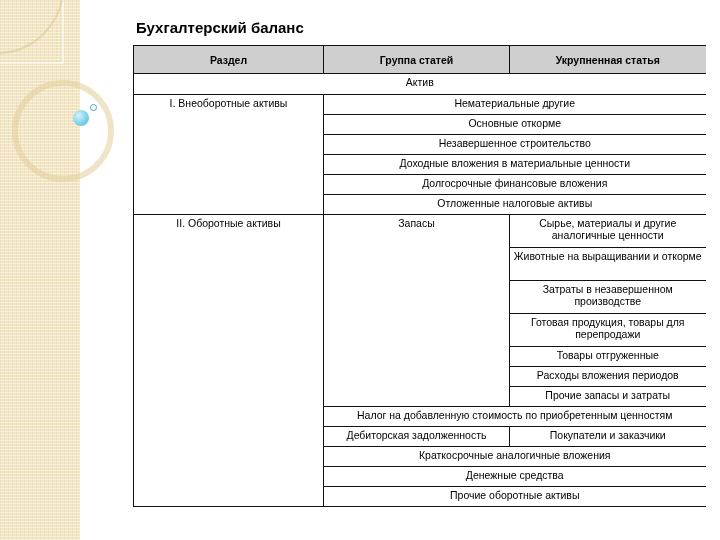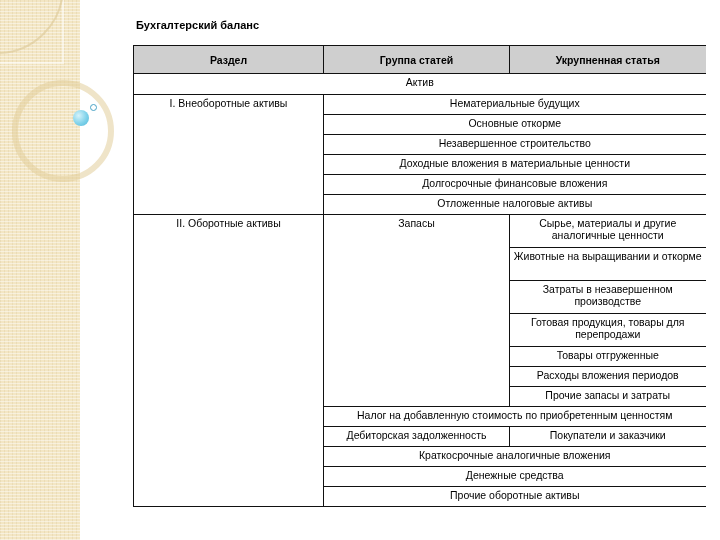--- a/index.html
+++ b/index.html
@@ -32,21 +32,21 @@
     .bubble-big {
       position: absolute; left: 73px; top: 110px; width: 16px; height: 16px; border-radius: 50%;
       background: radial-gradient(circle at 35% 35%, #d6f3fb 0%, #7fd2ea 55%, #4fb6d8 100%);
     }
     .bubble-small {
       position: absolute; left: 90px; top: 104px; width: 5px; height: 5px; border-radius: 50%;
       border: 1.5px solid #4aa3c6; background: #fff;
     }
     .title {
       position: absolute; left: 136px; top: 19px;
-      font-size: 11px; font-weight: bold;
+      font-size: 15px; font-weight: bold;
     }
     table.balance {
       position: absolute; left: 133px; top: 45px;
       border-collapse: collapse; font-size: 10.5px;
       table-layout: fixed;
     }
     table.balance td, table.balance th {
       border: 1.4px solid #111;
       padding: 2px 3px; vertical-align: top; line-height: 12px;
       text-align: center; font-weight: normal;
@@ -84,21 +84,21 @@
     <th>Раздел</th>
     <th>Группа статей</th>
     <th class="right-open">Укрупненная статья</th>
   </tr>
   <tr class="active-row">
     <td colspan="3" class="right-open">Актив</td>
   </tr>
 
   <tr class="r20">
     <td rowspan="6">I. Внеоборотные активы</td>
-    <td colspan="2" class="right-open">Нематериальные будущих</td>
+    <td colspan="2" class="right-open">Нематериальные другие</td>
   </tr>
   <tr class="r20">
     <td colspan="2" class="right-open">Основные откорме</td>
   </tr>
   <tr class="r20">
     <td colspan="2" class="right-open">Незавершенное строительство</td>
   </tr>
   <tr class="r20">
     <td colspan="2" class="right-open">Доходные вложения в материальные ценности</td>
   </tr>

